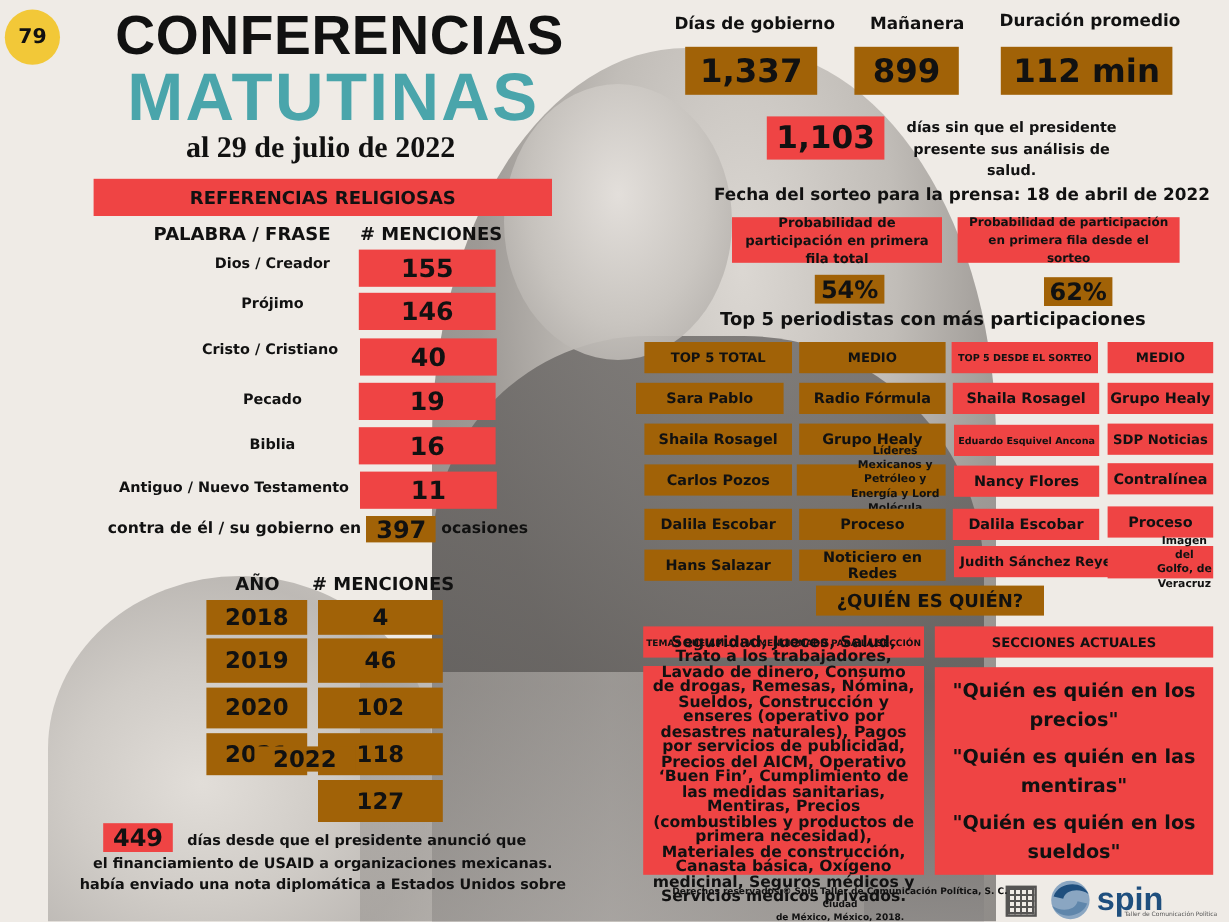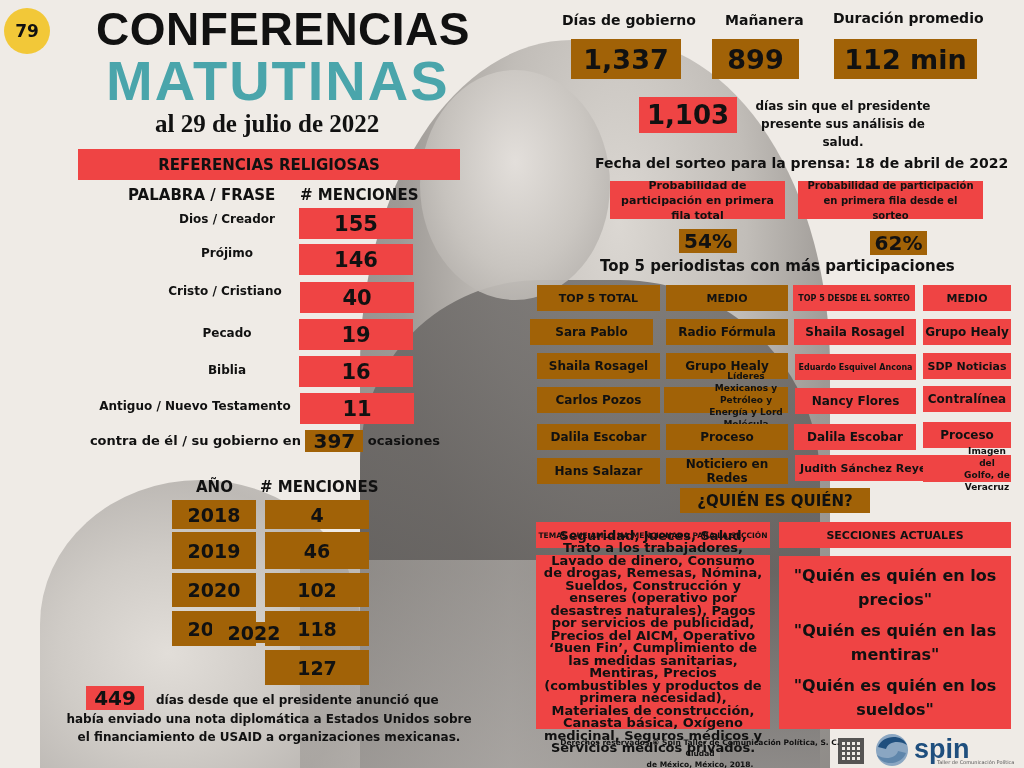--- a/index.html
+++ b/index.html
@@ -145,22 +145,22 @@
 <div class="abs box teal year-box" style="left:172px; top:573px; height:34px;">2020</div>
 <div class="abs box teal ment-box" style="left:265px; top:573px; height:34px;">102</div>
 <div class="abs box teal year-box" style="left:172px; top:611px; height:35px;">2021</div>
 <div class="abs box teal ment-box" style="left:265px; top:611px; height:35px;">118</div>
 <div class="abs box teal year-box" style="left:172px; top:622px; height:21px;margin-left:40px;">2022</div>
 <div class="abs box teal ment-box" style="left:265px; top:650px; height:35px;">127</div>
 
 <div class="abs box purple" style="left:86px; top:686px; width:58px; height:24px; font-size:20px;">449</div>
 <div class="abs para" style="left:156px; top:692px; font-size:12px; line-height:16px; text-align:left;">días desde que el presidente anunció que</div>
 <div class="abs para" style="left:64px; top:710px; width:410px; font-size:12px; line-height:18px;">
+  <div>el financiamiento de USAID a organizaciones mexicanas.</div>
   <div>había enviado una nota diplomática a Estados Unidos sobre</div>
-  <div>el financiamiento de USAID a organizaciones mexicanas.</div>
 </div>
 
 <div class="abs stat-label" style="left:562px; top:12px;">Días de gobierno</div>
 <div class="abs stat-label" style="left:725px; top:12px;">Mañanera</div>
 <div class="abs stat-label" style="left:833px; top:10px;">Duración promedio</div>
 <div class="abs box teal stat-val" style="left:571px; top:39px; width:110px;">1,337</div>
 <div class="abs box teal stat-val" style="left:712px; top:39px; width:87px;">899</div>
 <div class="abs box teal stat-val" style="left:834px; top:39px; width:143px;">112 min</div>
 
 <div class="abs box purple" style="left:639px; top:97px; width:98px; height:36px; font-size:26px;">1,103</div>

